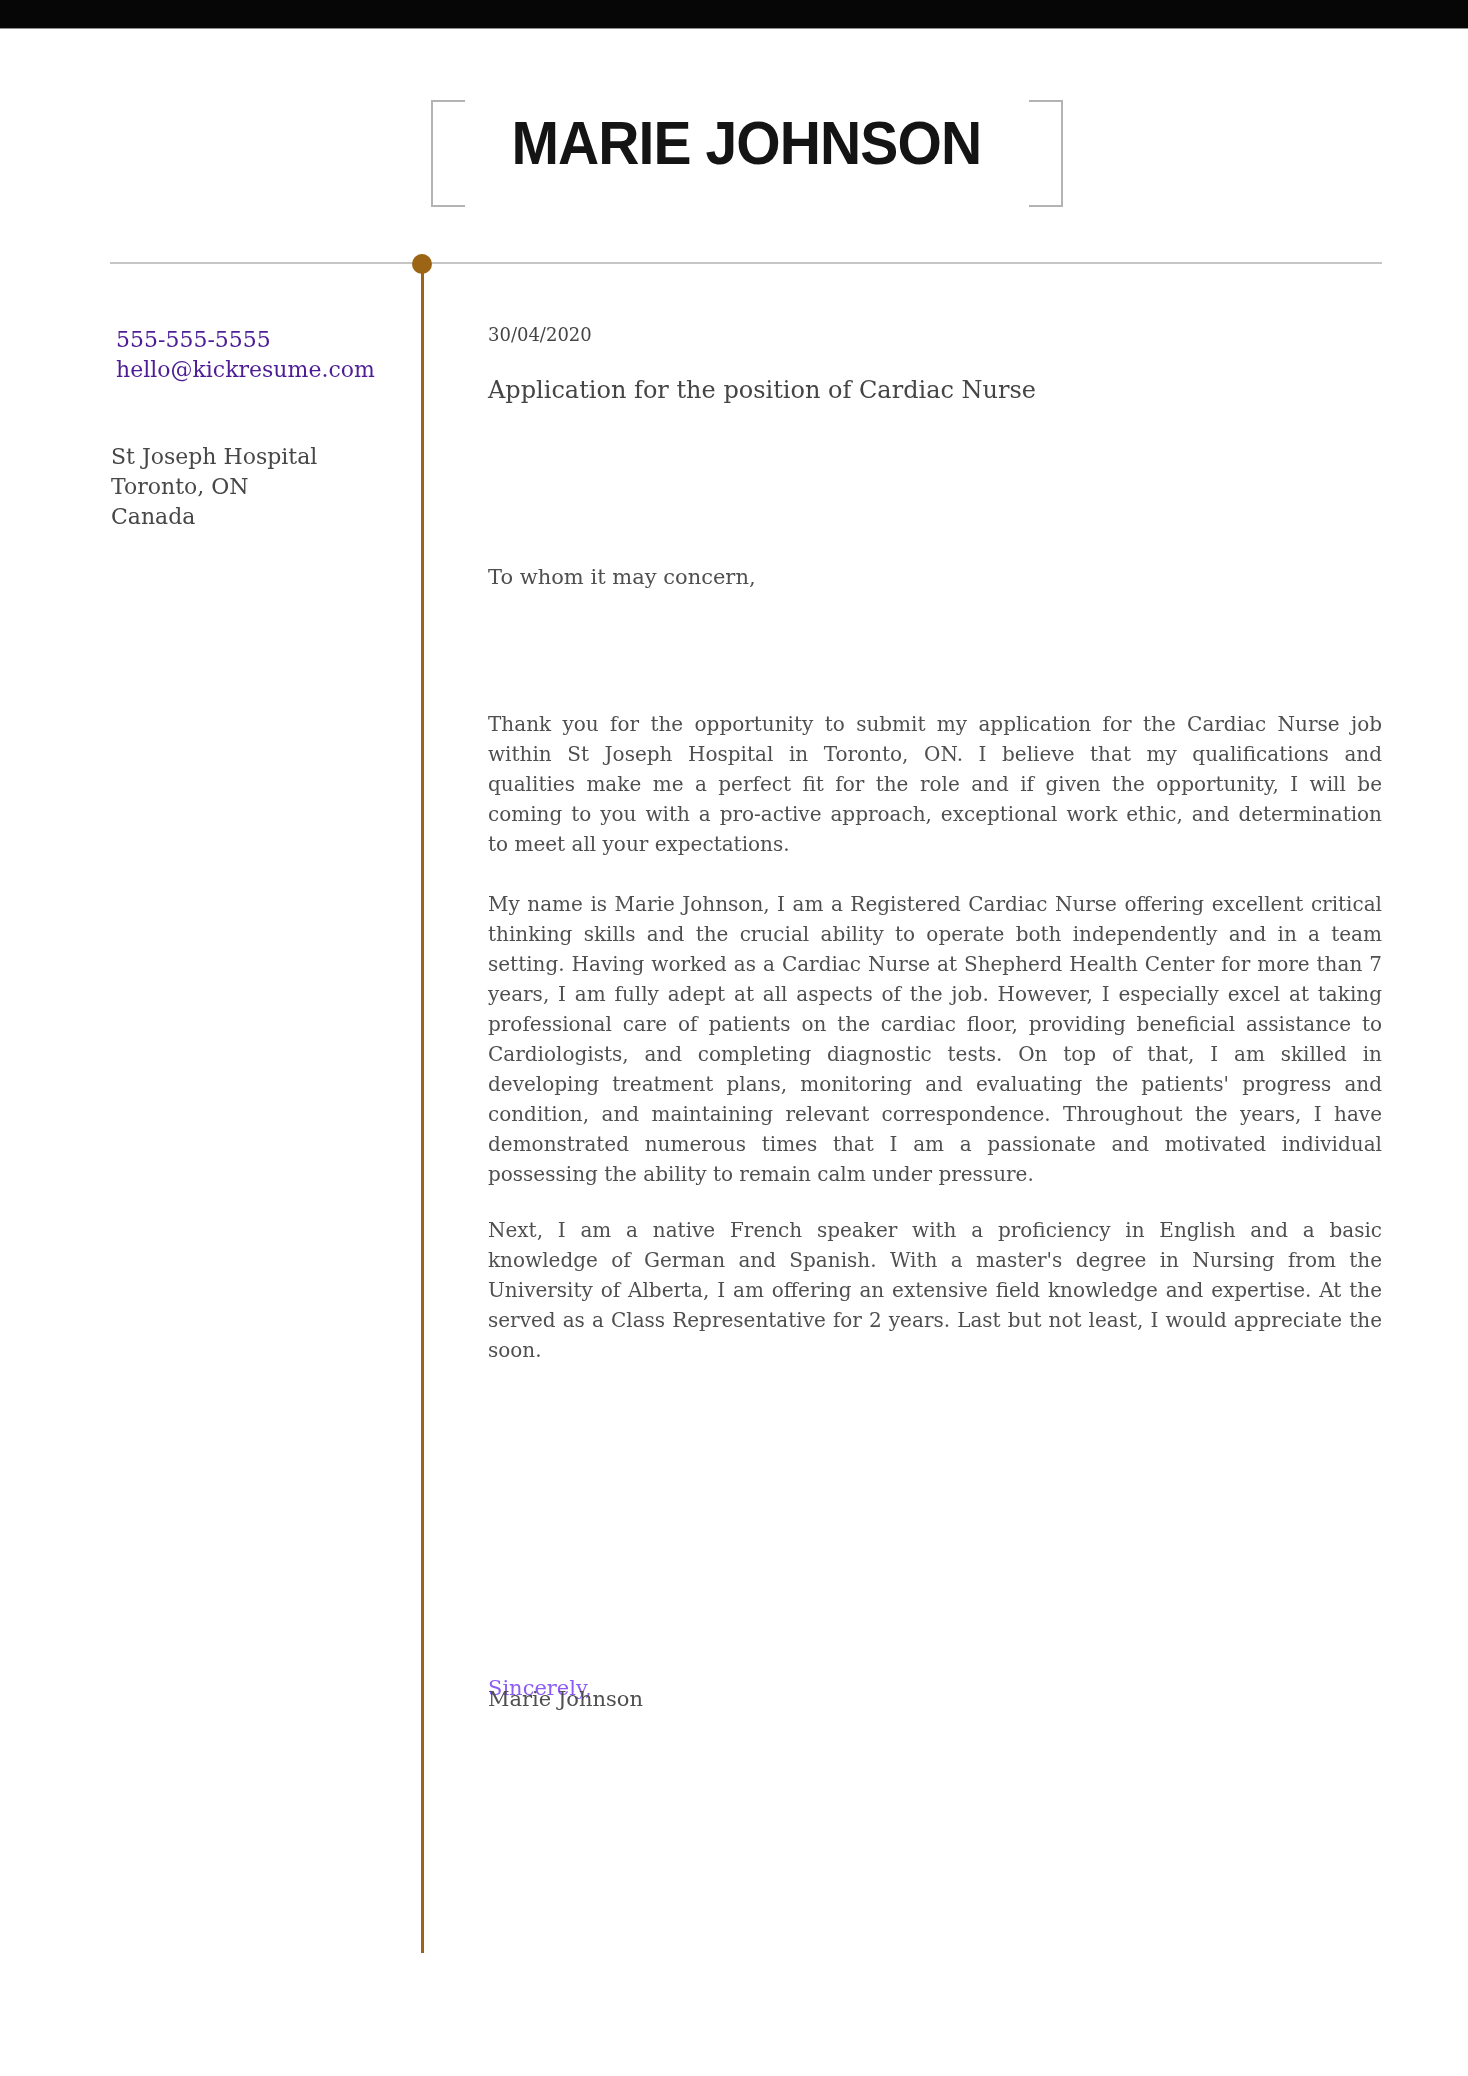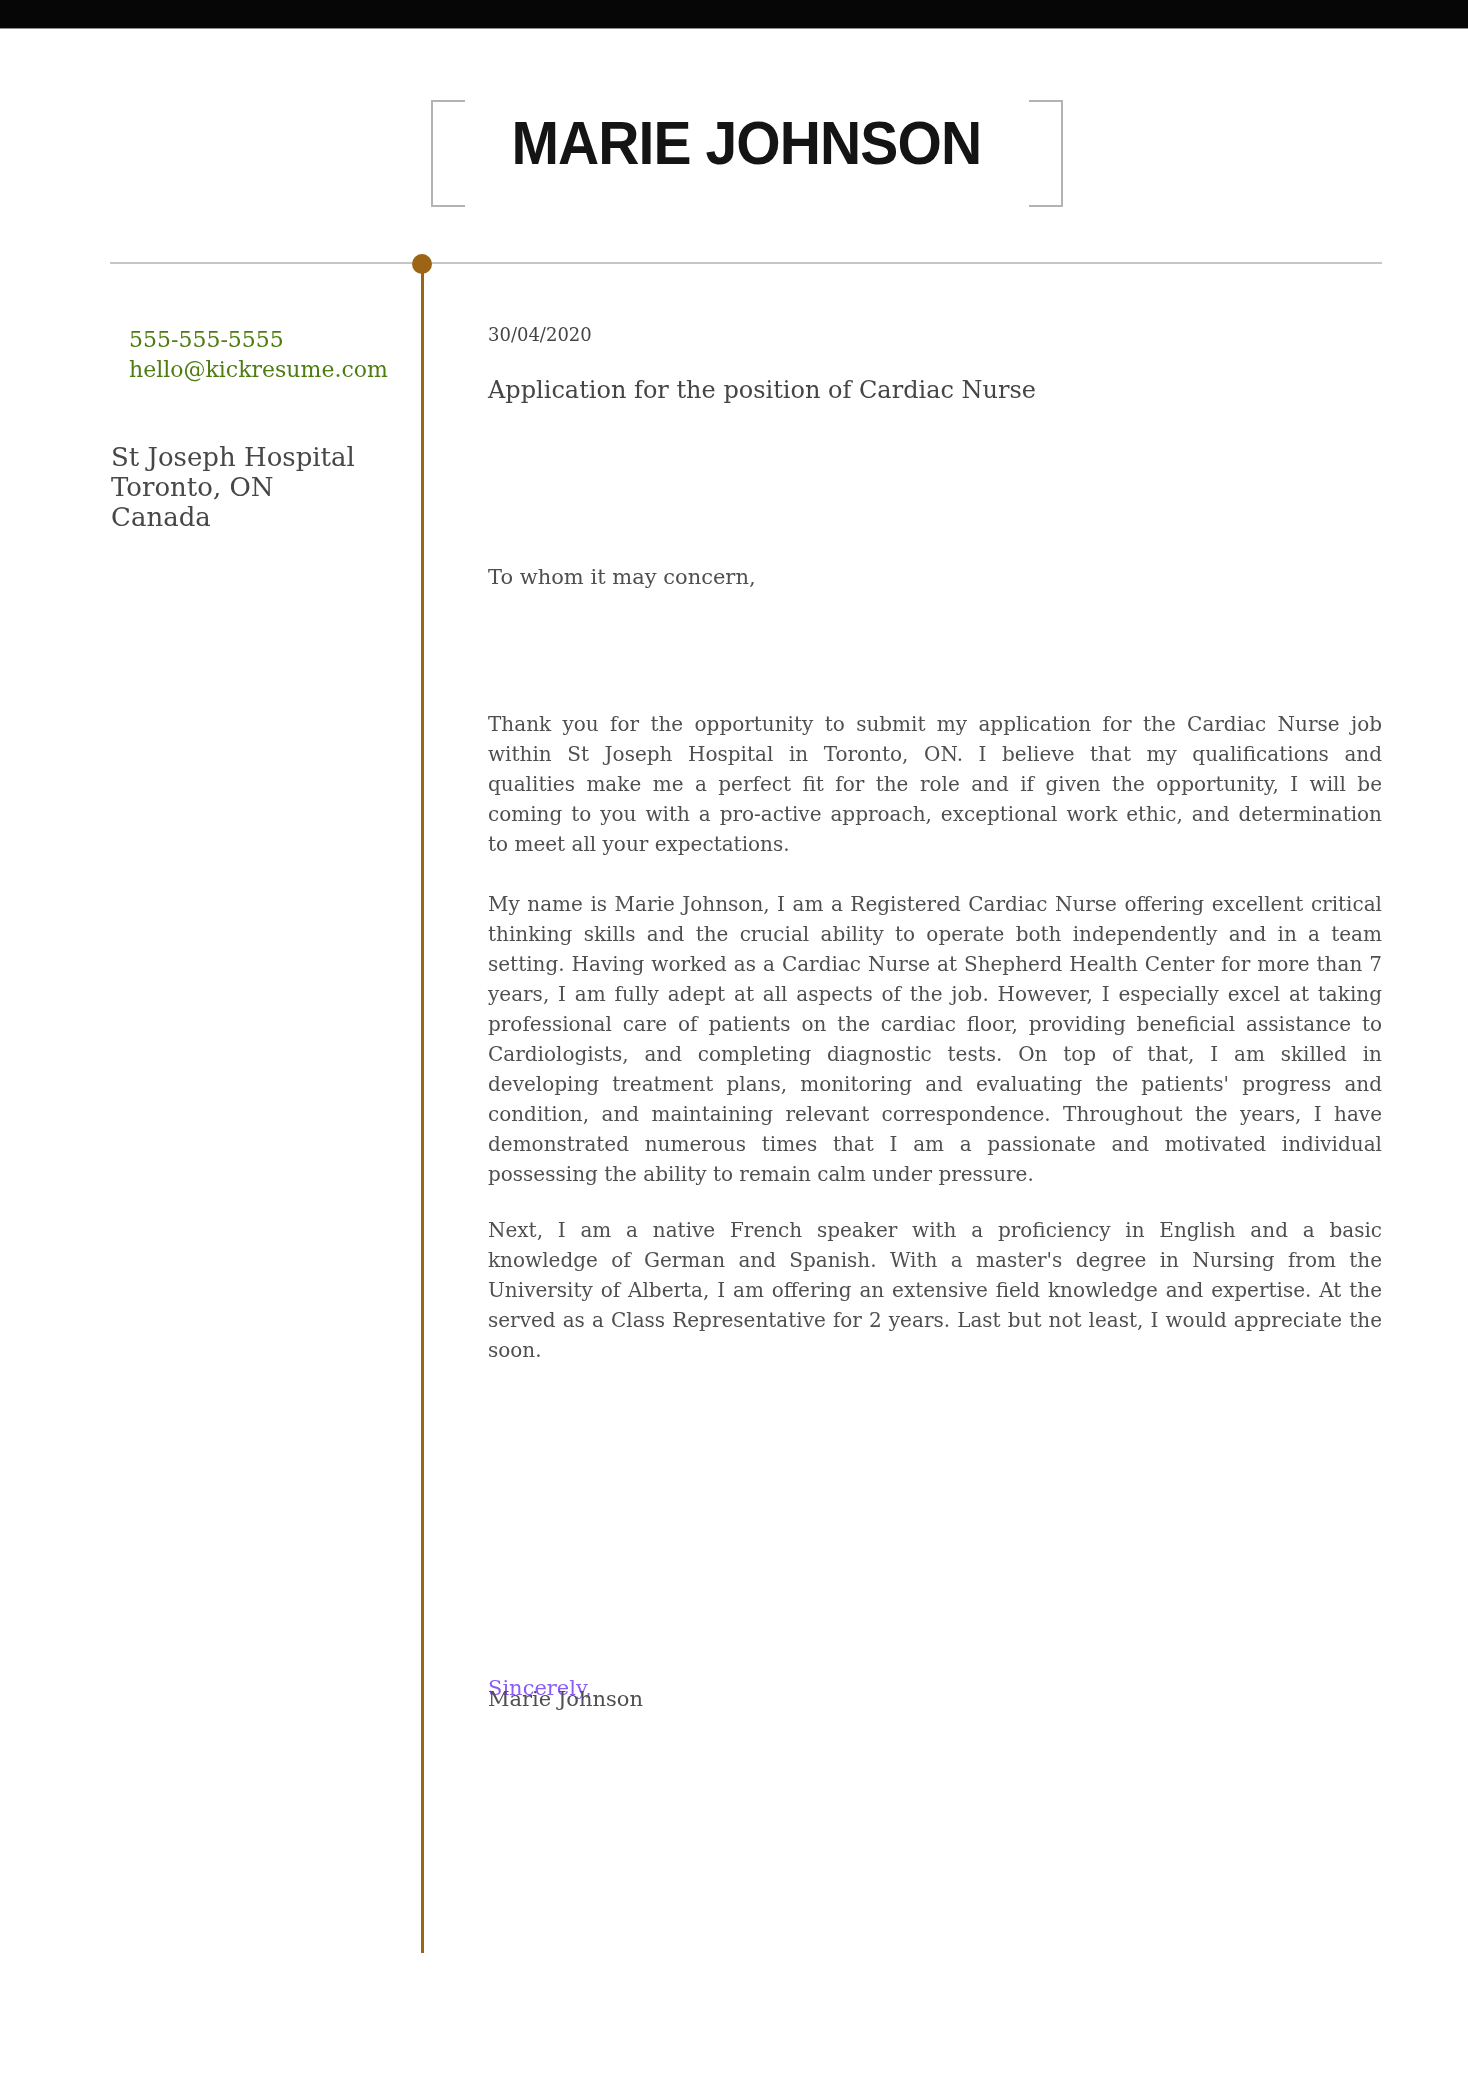--- a/index.html
+++ b/index.html
@@ -74,31 +74,31 @@
   .vline {
     position: absolute;
     left: 421px;
     top: 264px;
     width: 3px;
     height: 1689px;
     background: #9c6516;
   }
   .contact-block {
     position: absolute;
-    left: 129px;
+    left: 116px;
     top: 325px;
     font-size: 22px;
     line-height: 30px;
-    color: #4d7c0f;
+    color: #4c1d95;
   }
   .address-block {
     position: absolute;
     left: 111px;
     top: 442px;
-    font-size: 26px;
+    font-size: 22px;
     line-height: 30px;
     color: #474747;
   }
   .date {
     position: absolute;
     left: 488px;
     top: 323px;
     font-size: 18px;
     line-height: 24px;
     color: #444444;

